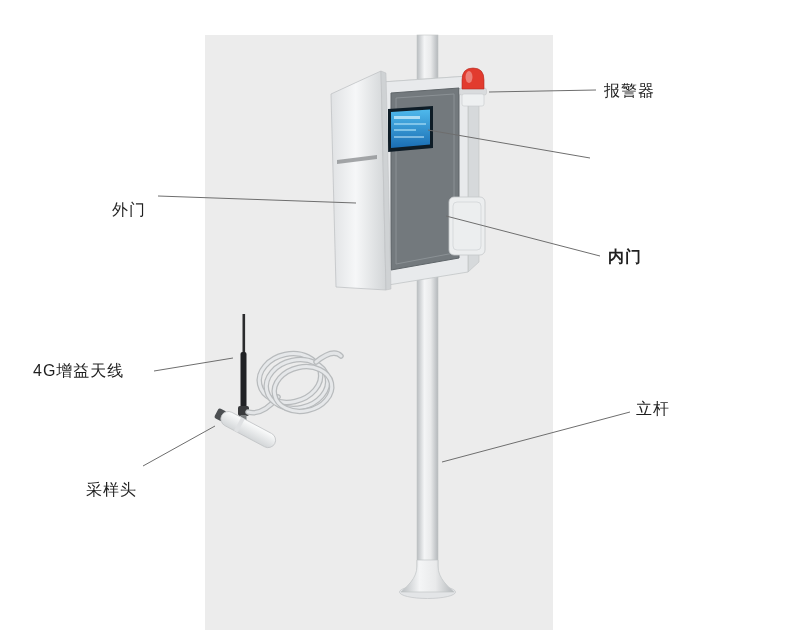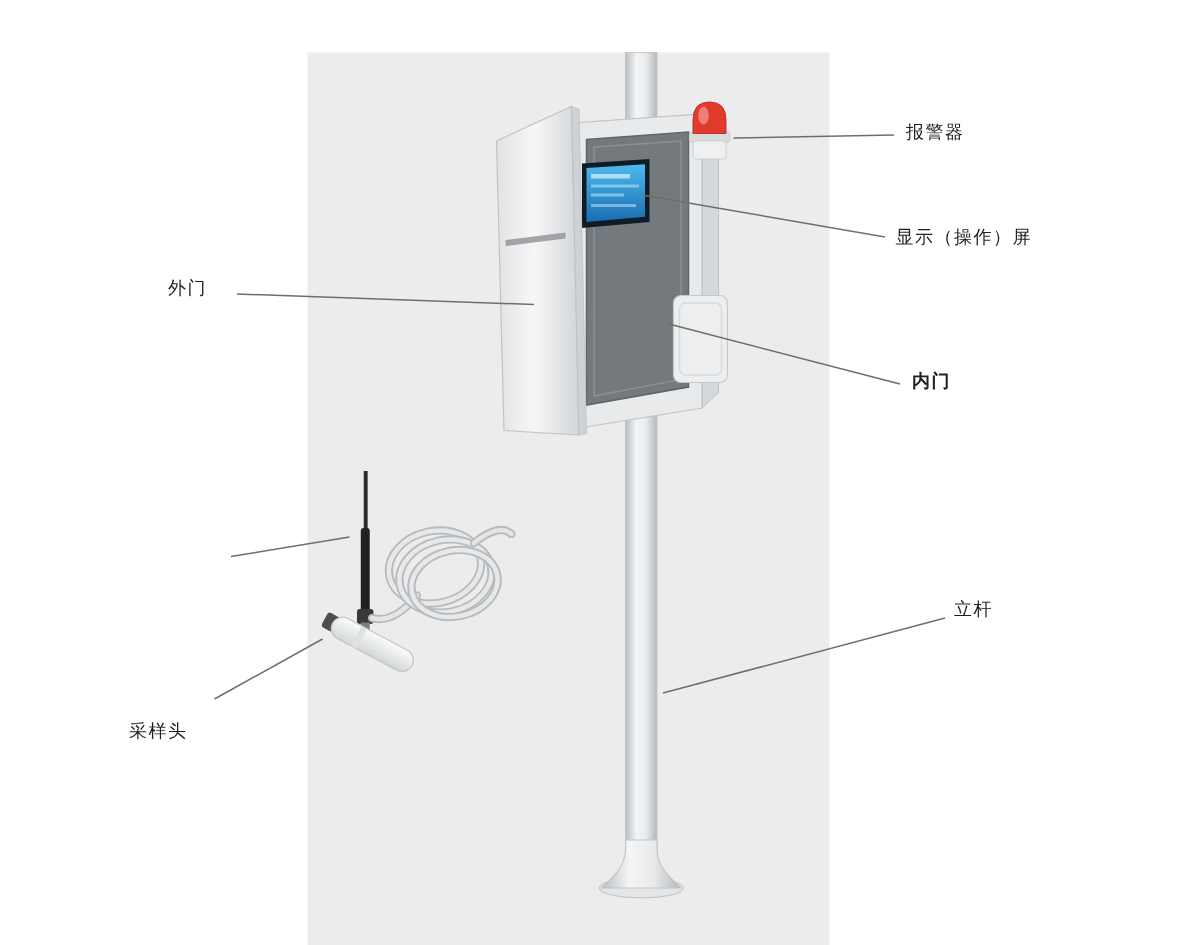--- a/index.html
+++ b/index.html
@@ -7,21 +7,21 @@
   .canvas {
     position:relative; width:800px; height:630px;
     background:#ffffff; overflow:hidden;
   }
   .backdrop {
     position:absolute; left:205px; top:35px; width:348px; height:595px;
     background:#ececec;
   }
   svg.scene { position:absolute; left:0; top:0; display:block; }
   .label {
-    position:absolute; font-size:12px; font-weight:500; color:#1f1f1f;
+    position:absolute; font-size:16px; font-weight:500; color:#1f1f1f;
     letter-spacing:1px; white-space:nowrap; line-height:1.2;
   }
   .leader { stroke:#6e6e6e; stroke-width:1; }
 </style>
 </head>
 <body>
 
 <div class="canvas">
 
   <div class="backdrop"></div>
@@ -131,19 +131,19 @@
       <line class="leader" x1="428" y1="130" x2="590" y2="158"></line>
       <line class="leader" x1="158" y1="196" x2="356" y2="203"></line>
       <line class="leader" x1="446" y1="216" x2="600" y2="256"></line>
       <line class="leader" x1="154" y1="371" x2="233" y2="358"></line>
       <line class="leader" x1="143" y1="466" x2="215" y2="426"></line>
       <line class="leader" x1="442" y1="462" x2="630" y2="412"></line>
     </g>
   </svg>
 
   <div class="label" style="left:604px; top:81px;">报警器</div>
-  <div class="label" style="left:597px; top:151px;">显示（操作）屏</div>
-  <div class="label" style="left:112px; top:185px;text-align:center;">外门</div>
+  <div class="label" style="left:112px; top:200px;text-align:center;">外门</div>
   <div class="label" style="left:608px; top:247px;font-weight:bold;">内门</div>
+  <div class="label" style="left:33px;  top:361px;">4G增益天线</div>
   <div class="label" style="left:86px;  top:480px;">采样头</div>
   <div class="label" style="left:636px; top:399px;font-family:Liberation Serif, serif;">立杆</div>
 
 </div>
 
 </body></html>

